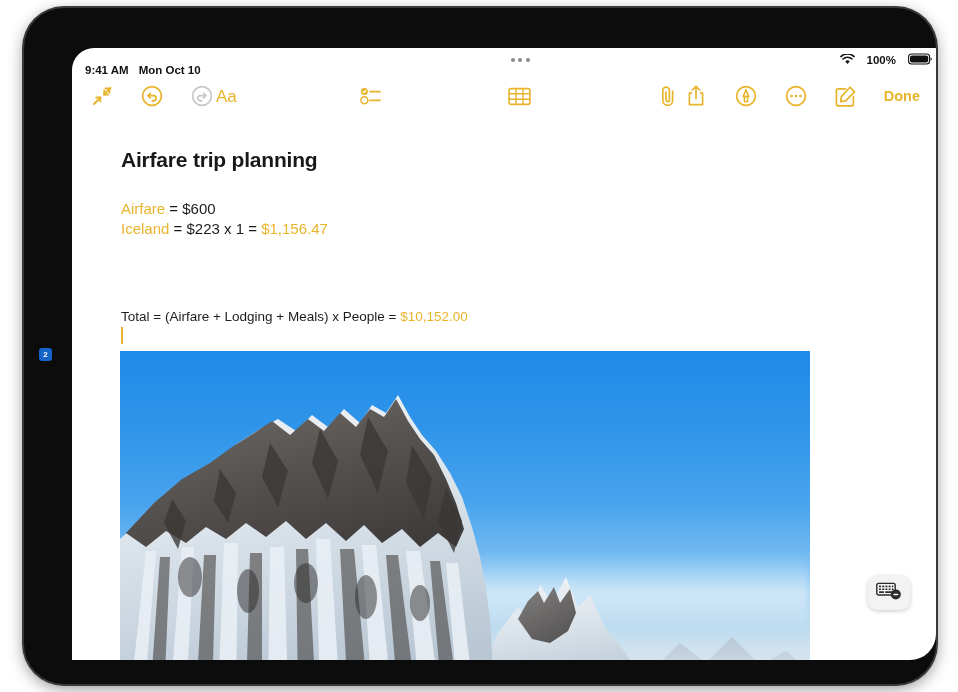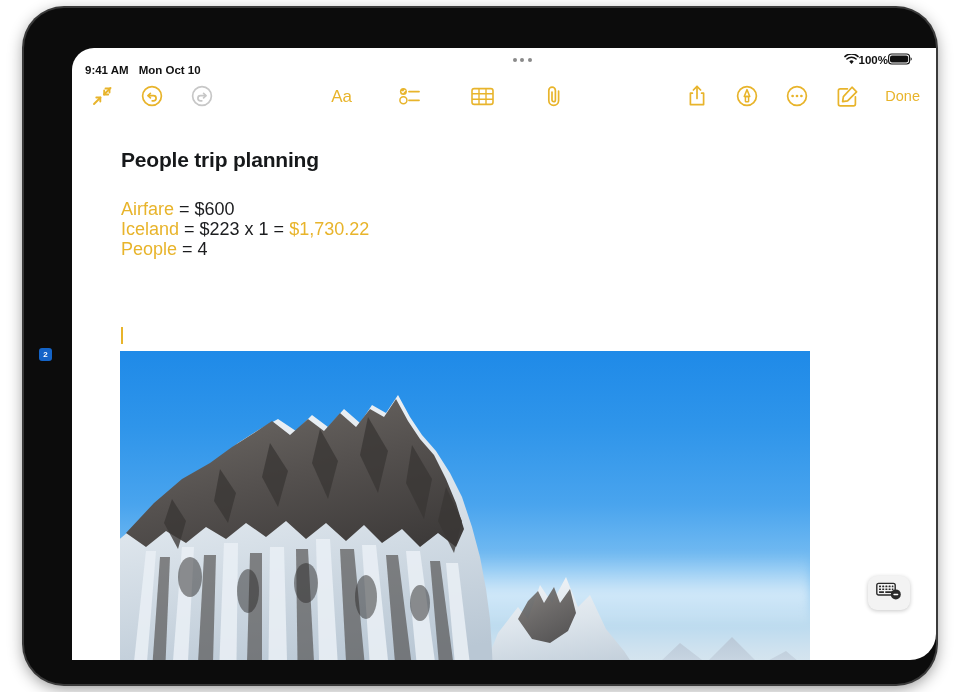--- a/index.html
+++ b/index.html
@@ -60,22 +60,22 @@
   }
   .sb-center {
     flex: 1;
     display: flex;
     justify-content: center;
     align-items: center;
   }
   .sb-right {
     display: flex;
     align-items: center;
-    gap: 0;
-    padding-right: 24px;
+    gap: 12px;
+    padding-right: 4px;
     white-space: nowrap;
   }
   #multitask-handle {
     display: flex;
     gap: 3.5px;
   }
   #multitask-handle i {
     display: block;
     width: 4px; height: 4px;
     border-radius: 50%;
@@ -95,41 +95,41 @@
   }
   .tb-left {
     display: flex;
     align-items: center;
     gap: 22px;
     padding-left: 16px;
   }
   .tb-center {
     flex: 1;
     display: flex;
-    justify-content: center;
+    justify-content: space-between;
     align-items: center;
     gap: 44px;
   }
   .tb-right {
     display: flex;
     align-items: center;
     gap: 22px;
     padding-right: 16px;
   }
   .tb-btn {
     display: flex;
     align-items: center;
     justify-content: center;
     width: 28px; height: 28px;
     cursor: pointer;
   }
   .tb-btn svg { display: block; }
   #done-button {
     font-size: 14.5px;
-    font-weight: normal;
+    font-weight: bold;
     color: #E8B42B;
     cursor: pointer;
     padding-left: 2px;
   }
   #format-button {
     font-size: 17px;
     font-weight: 500;
     color: #E8B42B;
     letter-spacing: 0px;
     cursor: pointer;
@@ -150,21 +150,21 @@
     top: 28px;
     font-size: 21px;
     font-weight: bold;
     color: #16181a;
     letter-spacing: -0.2px;
   }
   #calc-lines {
     position: absolute;
     left: 49px;
     top: 79px;
-    font-size: 18px;
+    font-size: 15px;
     color: #1c1d1f;
     line-height: 20px;
   }
   .calc-line { white-space: nowrap; }
   .var { color: #E8B42B; }
   .res { color: #E8B42B; }
   #total-line {
     position: absolute;
     left: 49px;
     top: 187px;
@@ -371,34 +371,34 @@
             <path d="M19.4 11.8 L19.4 19.0 a1.8 1.8 0 0 1 -1.8 1.8 L4.2 20.8 a1.8 1.8 0 0 1 -1.8 -1.8 L2.4 5.6 a1.8 1.8 0 0 1 1.8 -1.8 L11.4 3.8" fill="none" stroke="#E8B42B" stroke-width="1.7" stroke-linecap="round" stroke-linejoin="round"></path>
             <path d="M16.0 2.2 L20.6 6.8 L11.6 15.8 L6.6 16.6 L7.4 11.6 Z" fill="none" stroke="#E8B42B" stroke-width="1.7" stroke-linecap="round" stroke-linejoin="round"></path>
           </svg>
         </span>
         <span id="done-button">Done</span>
       </div>
     </div>
 
     <div id="note-body">
 
-      <div id="note-title">People trip planning</div>
+      <div id="note-title">Airfare trip planning</div>
 
       <div id="calc-lines">
         <div class="calc-line">
           <span class="var">Airfare</span><span> = $600</span><span class="res"></span>
         </div>
         <div class="calc-line">
-          <span class="var">Iceland</span><span> = $223 x 1  = </span><span class="res">$1,730.22</span>
+          <span class="var">Iceland</span><span> = $223 x 1  = </span><span class="res">$1,156.47</span>
         </div>
-        <div class="calc-line">
-          <span class="var">People</span><span> = 4</span><span class="res"></span>
-        </div>
-      </div>
-
+      </div>
+
+      <div id="total-line">
+        <span>Total = (Airfare + Lodging + Meals)  x People  = </span><span class="res">$10,152.00</span>
+      </div>
 
       <div id="text-caret"></div>
 
       <div id="note-photo">
         <div id="photo-sky"></div>
         <div id="photo-haze"></div>
 
         <svg id="photo-mountains" viewBox="0 0 690 348" preserveAspectRatio="none">
           <defs>
             <linearGradient id="snowGrad" x1="0" y1="0" x2="0.25" y2="1">

